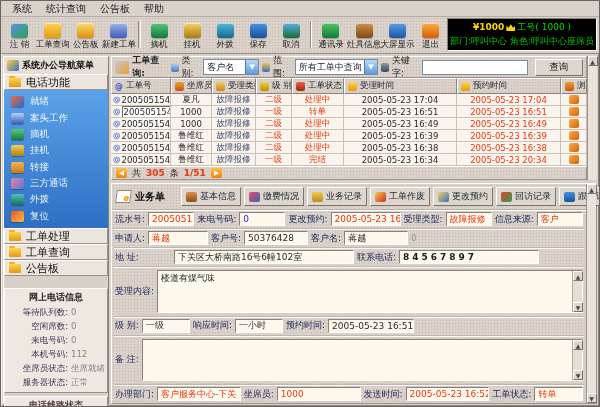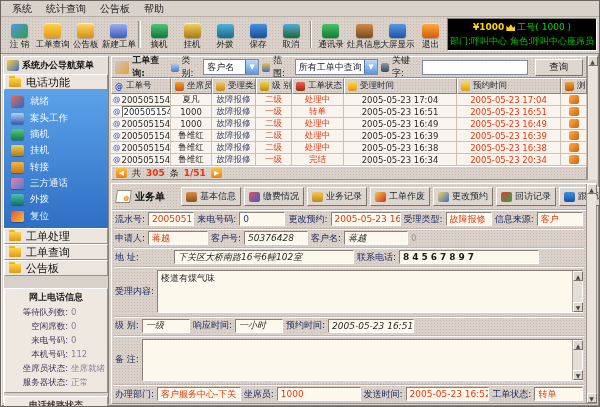--- a/index.html
+++ b/index.html
@@ -141,21 +141,21 @@
   .t5{background:linear-gradient(135deg,#f0d060,#3a70c8);} .t6{background:linear-gradient(135deg,#e04030,#30a050);}
   .t7{background:linear-gradient(#4090e0,#1a50a0);}
 
   .formarea { flex:1; min-height:0; display:flex; flex-direction:column; font-size:9px; padding:0 2px; }
   .frow { display:flex; align-items:center; gap:3px; padding:2px 1px;
     border-bottom:1px solid #bfb6ad; box-shadow:0 1px 0 rgba(255,255,255,.85); }
   .frow.grow2 { flex:1; align-items:stretch; padding-top:3px; padding-bottom:3px; }
   .lbl { color:#17265e; white-space:nowrap; }
   .fld { background:#fdf8ec; border:1px solid; border-color:#8a8279 #fff #fff #8a8279; height:14px;
     display:flex; align-items:center; padding:0 3px; white-space:nowrap; overflow:hidden; }
-  .vred { color:#e8380d; } .vblue { color:#2030c0; } .vdark { color:#2a2a2a;font-style:italic; }
+  .vred { color:#e8380d; } .vblue { color:#2030c0; } .vdark { color:#2a2a2a; }
   .spaced { font-weight:bold; letter-spacing:3px; color:#1a1a1a; }
   .tawrap { flex:1; display:flex; background:#fdf8ec; border:1px solid; border-color:#8a8279 #fff #fff #8a8279; }
   .ta { flex:1; padding:1px 3px; color:#2a2a2a; font-size:9px; }
   .tascroll { width:10px; flex:0 0 10px; display:flex; flex-direction:column; justify-content:space-between;
     background:#e5ded7; border-left:1px solid #b0a89e; }
   .gray0 { color:#9a928a; font-size:8px; } .w48{width:48px;} .w56{width:56px;} .w60{width:60px;} .w64{width:64px;} .w86{width:86px;} .w105{width:105px;} .w140{width:140px;} .w180{width:180px;margin-left:32px;}
 </style>
 </head>
 <body>
 

